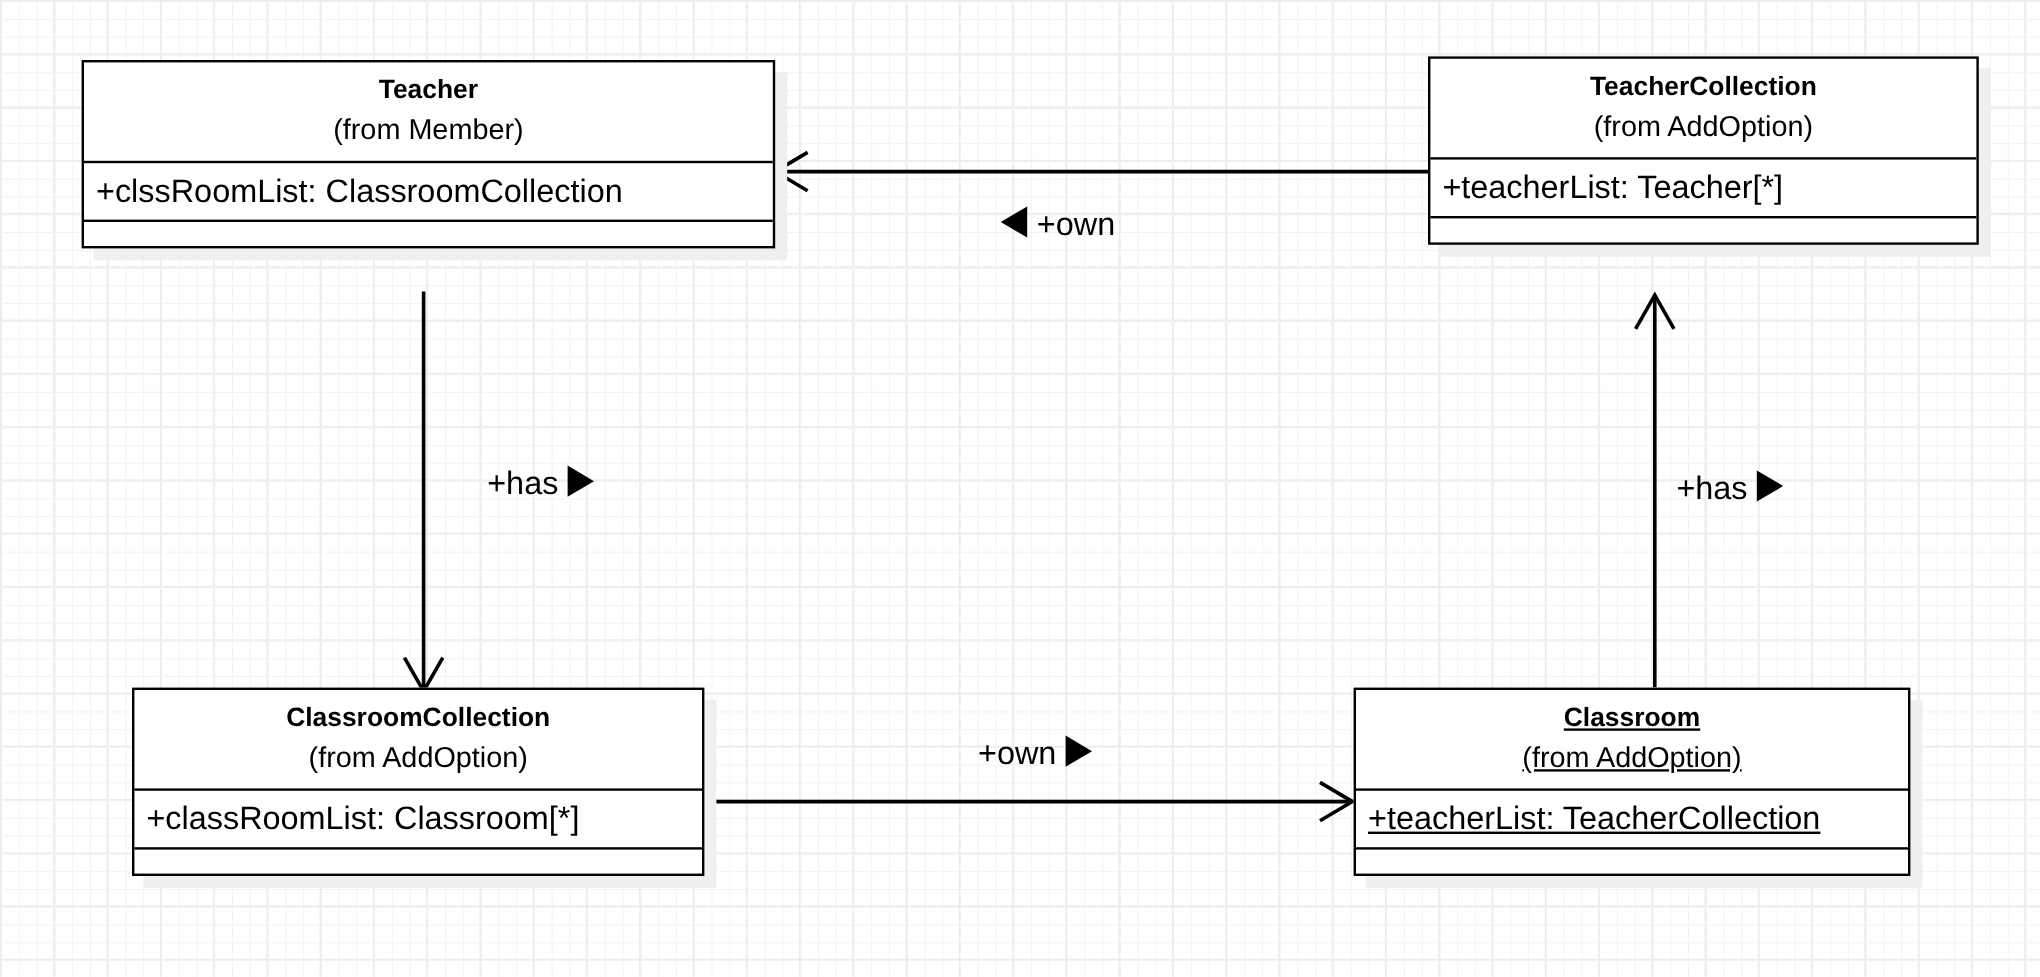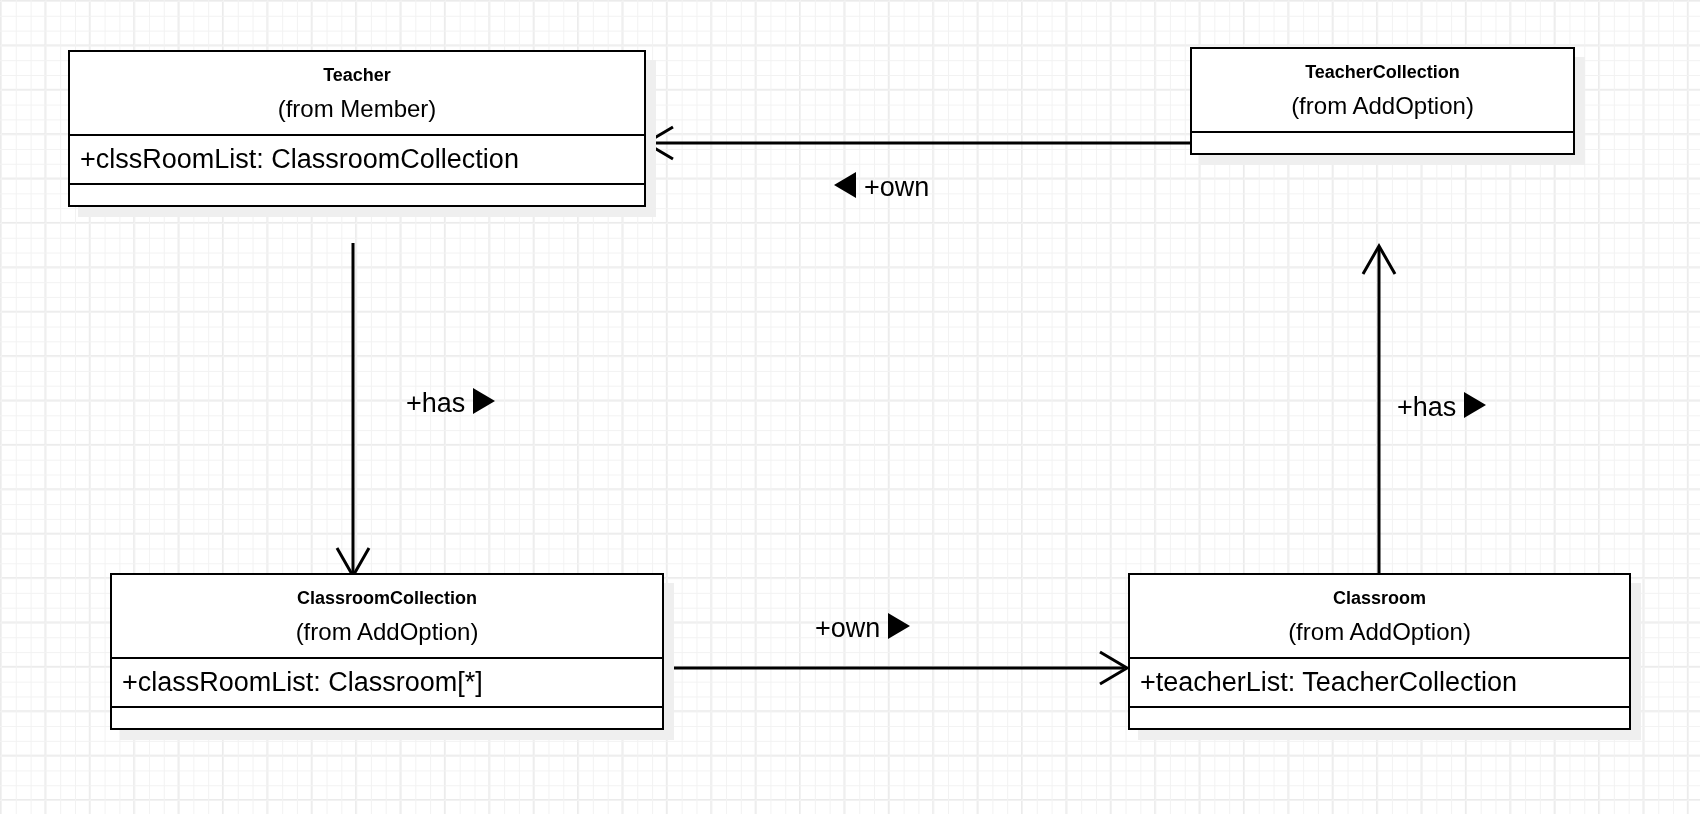--- a/index.html
+++ b/index.html
@@ -41,21 +41,21 @@
     z-index: 5;
   }
   .uml-name-compartment {
     box-sizing: border-box;
     padding: 6px 10px 8px 10px;
     text-align: center;
     border-bottom: 2.5px solid #000000;
   }
   .uml-class-name {
     font-weight: bold;
-    font-size: 18px;
+    font-size: 22px;
     line-height: 34px;
     color: #000000;
     white-space: nowrap;
   }
   .uml-class-from {
     font-weight: normal;
     font-size: 24px;
     line-height: 34px;
     color: #000000;
     white-space: nowrap;
@@ -148,40 +148,43 @@
     <div class="uml-name-compartment">
       <div class="uml-class-name">Teacher</div>
       <div class="uml-class-from">(from Member)</div>
     </div>
     <div class="uml-attr-compartment">
       <div class="uml-attr">+clssRoomList: ClassroomCollection</div>
     </div>
     <div class="uml-op-compartment"></div>
   </div>
 
-  <div class="uml-class" style="left:1190px; top:47px; width:385px;">
+  <div class="uml-class" style="left:1190px; top:47px; width:459px;">
     <div class="uml-name-compartment">
       <div class="uml-class-name">TeacherCollection</div>
       <div class="uml-class-from">(from AddOption)</div>
     </div>
-    <div class="uml-op-compartment"></div>
-  </div>
-
-  <div class="uml-class" style="left:110px; top:573px; width:554px;">
+    <div class="uml-attr-compartment">
+      <div class="uml-attr">+teacherList: Teacher[*]</div>
+    </div>
+    <div class="uml-op-compartment"></div>
+  </div>
+
+  <div class="uml-class" style="left:110px; top:573px; width:477px;">
     <div class="uml-name-compartment">
       <div class="uml-class-name">ClassroomCollection</div>
       <div class="uml-class-from">(from AddOption)</div>
     </div>
     <div class="uml-attr-compartment">
       <div class="uml-attr">+classRoomList: Classroom[*]</div>
     </div>
     <div class="uml-op-compartment"></div>
   </div>
 
-  <div class="uml-class" style="left:1128px; top:573px; width:503px;">
+  <div class="uml-class" style="left:1128px; top:573px; width:464px;text-decoration:underline;">
     <div class="uml-name-compartment">
       <div class="uml-class-name">Classroom</div>
       <div class="uml-class-from">(from AddOption)</div>
     </div>
     <div class="uml-attr-compartment">
       <div class="uml-attr">+teacherList: TeacherCollection</div>
     </div>
     <div class="uml-op-compartment"></div>
   </div>
 

